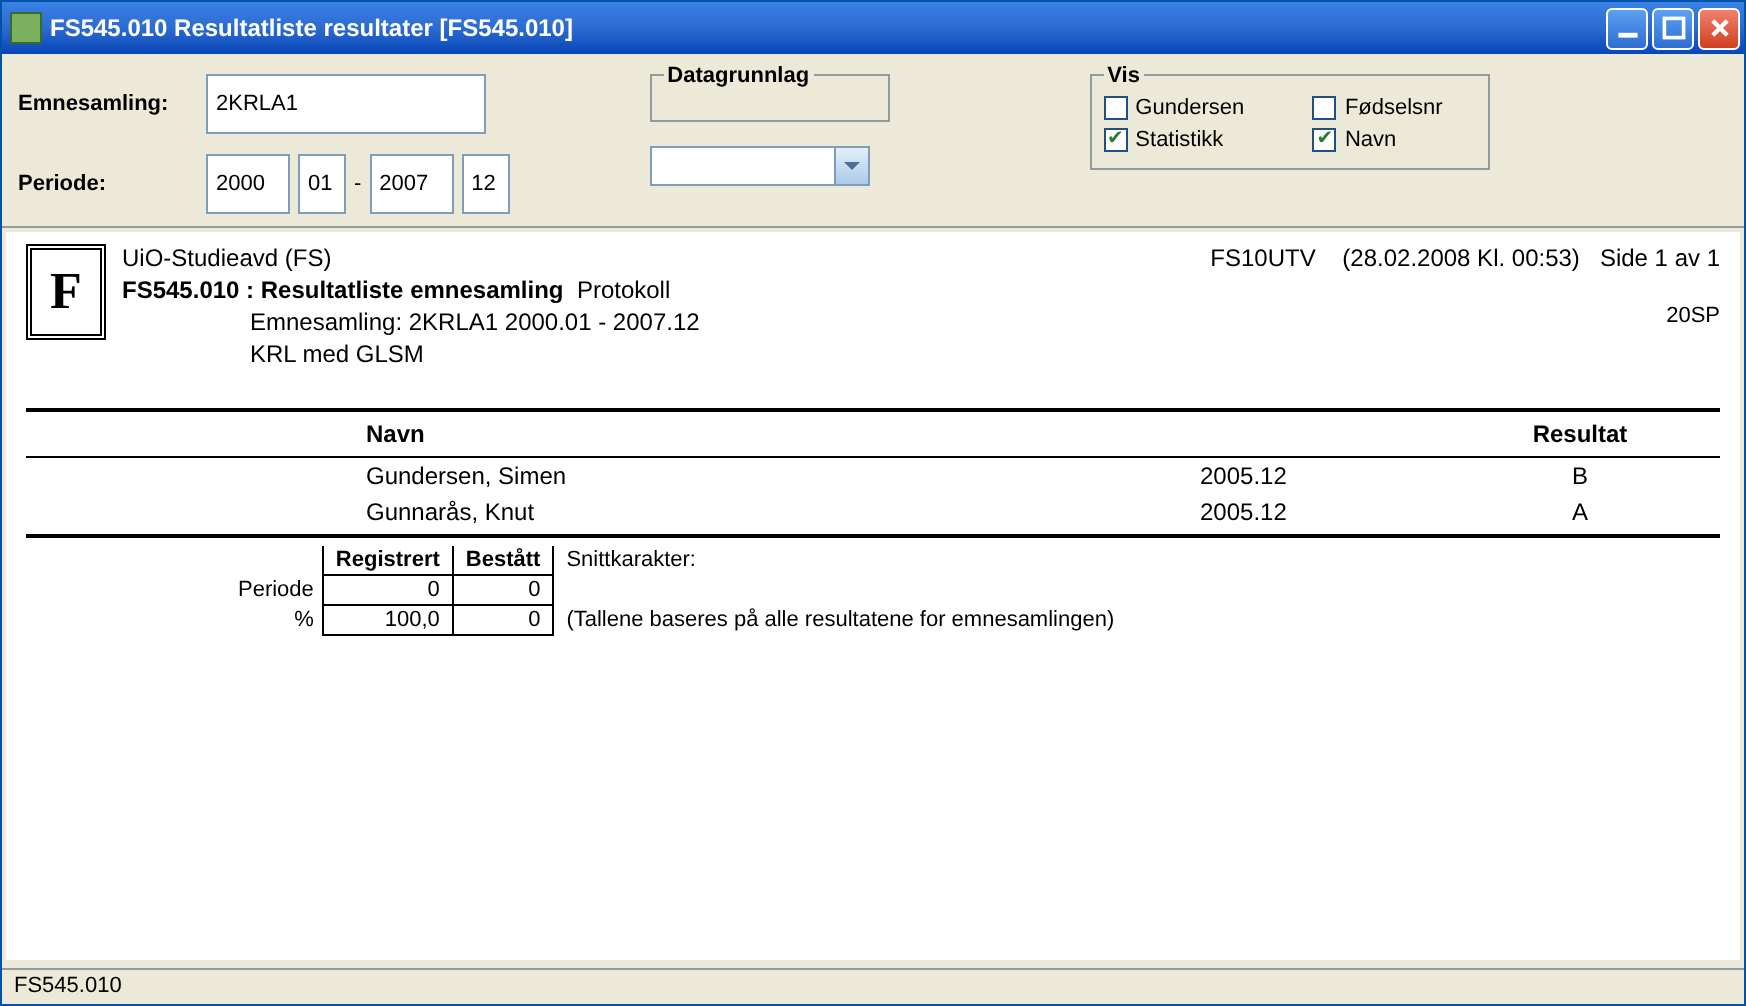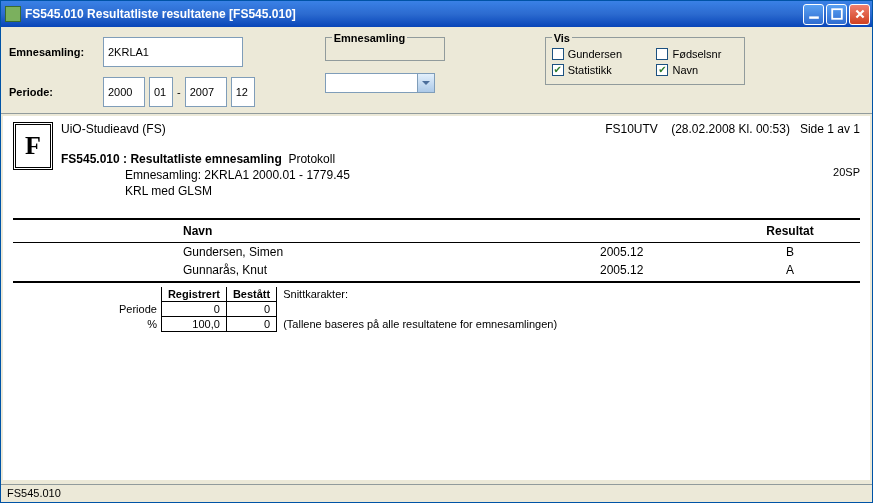--- a/index.html
+++ b/index.html
@@ -28,21 +28,21 @@
 .check-grid { display: grid; grid-template-columns: auto auto; column-gap: 18px; row-gap: 2px; }
 .combo { display: flex; border: 1px solid #7f9db9; background: #fff; height: 20px; align-items: center; width: 180px; }
 .combo .combo-text { flex: 1; padding: 0 4px; }
 .combo .combo-btn { width: 17px; height: 18px; background: linear-gradient(to bottom, #e3f0fc, #acc9e8); border-left: 1px solid #7f9db9; display: flex; align-items: center; justify-content: center; cursor: pointer; }
 .combo .combo-btn::after { content: ''; border-left: 4px solid transparent; border-right: 4px solid transparent; border-top: 4px solid #4b6e9b; }
 .report-area { background: #fff; margin: 2px; height: 364px; padding: 6px 10px; overflow: auto; }
 .report-header { display: flex; align-items: flex-start; gap: 8px; }
 .logo { width: 40px; height: 48px; border: 3px double #000; display: flex; align-items: center; justify-content: center; font-family: Georgia, serif; font-size: 26px; font-weight: bold; }
 .hdr-lines { flex: 1; }
 .hdr-line1 { display: flex; justify-content: space-between; font-size: 12px; }
-.hdr-line2 { font-size: 12px; margin-top: 16px; }
+.hdr-line2 { font-size: 12px; margin-top: 2px; }
 .hdr-line2 b { font-weight: bold; }
 .hdr-line3-wrap { display: flex; justify-content: space-between; }
 .hdr-line3 { font-size: 12px; margin-left: 64px; margin-top: 2px; }
 .hdr-line4 { font-size: 12px; margin-left: 64px; margin-top: 2px; }
 .table-wrap { margin-top: 20px; }
 .table-hdr { display: flex; font-weight: bold; border-top: 2px solid #000; border-bottom: 1px solid #000; padding: 4px 0; font-size: 12px; }
 .col-navn { padding-left: 170px; flex: 1; }
 .col-dato { width: 120px; }
 .col-res { width: 140px; text-align: center; }
 .table-row { display: flex; font-size: 12px; padding: 2px 0; }
@@ -60,21 +60,21 @@
 .datagrunnlag-col { margin-left: 60px; display: flex; flex-direction: column; gap: 12px; }
 .vis-col { margin-left: 90px; display: flex; flex-direction: column; gap: 8px; }
 .sp-value { margin-left: 250px; }
 </style>
 </head>
 <body>
 
 <div class="window">
   <div class="titlebar">
     <span class="titlebar-icon"></span>
-    <span class="titlebar-text">FS545.010 Resultatliste resultatene [FS545.010]</span>
+    <span class="titlebar-text">FS545.010 Resultatliste resultater [FS545.010]</span>
     <div class="titlebar-buttons">
       <div class="tb-btn">
           <svg viewBox="0 0 10 10">
             <rect x="1" y="7" width="8" height="2" fill="#fff"></rect>
           </svg>
         </div>
       <div class="tb-btn">
           <svg viewBox="0 0 10 10">
             <rect x="1" y="1" width="8" height="8" fill="none" stroke="#fff" stroke-width="1.5"></rect>
           </svg>
@@ -98,21 +98,21 @@
         <input class="txt" style="width: 42px;" value="2000">
         <input class="txt" style="width: 24px;" value="01">
         <span>-</span>
         <input class="txt" style="width: 42px;" value="2007">
         <input class="txt" style="width: 24px;" value="12">
       </div>
     </div>
 
     <div class="datagrunnlag-col">
       <div class="fieldset" style="width:120px">
-        <span class="legend">Emnesamling</span>
+        <span class="legend">Datagrunnlag</span>
       </div>
       <div class="combo" style="width:110px">
         <span class="combo-text"></span>
         <span class="combo-btn"></span>
       </div>
     </div>
 
     <div class="vis-col">
       <div class="fieldset" style="width:200px">
         <span class="legend">Vis</span>
@@ -150,21 +150,21 @@
             <span>(28.02.2008 Kl. 00:53)</span>
             &nbsp;
             <span>Side 1 av 1</span>
           </span>
         </div>
         <div class="hdr-line2">
           <b>FS545.010 : Resultatliste emnesamling</b>
           &nbsp;<span>Protokoll</span>
         </div>
         <div class="hdr-line3-wrap">
-          <div class="hdr-line3">Emnesamling: 2KRLA1 2000.01 - 1779.45</div>
+          <div class="hdr-line3">Emnesamling: 2KRLA1 2000.01 - 2007.12</div>
           <div class="sp-value">20SP</div>
         </div>
         <div class="hdr-line4">KRL med GLSM</div>
       </div>
     </div>
 
     <div class="table-wrap">
       <div class="table-hdr">
         <div class="col-navn">Navn</div>
         <div class="col-dato"></div>

